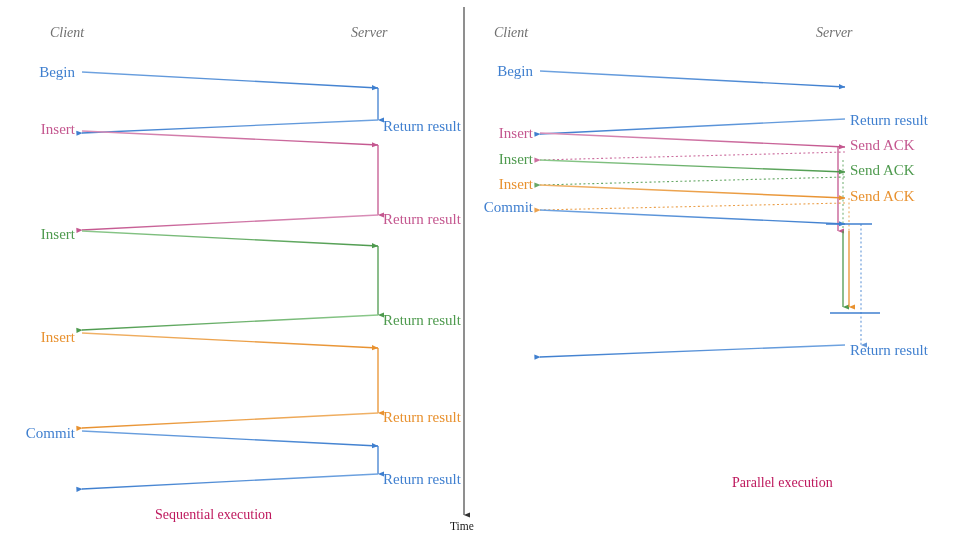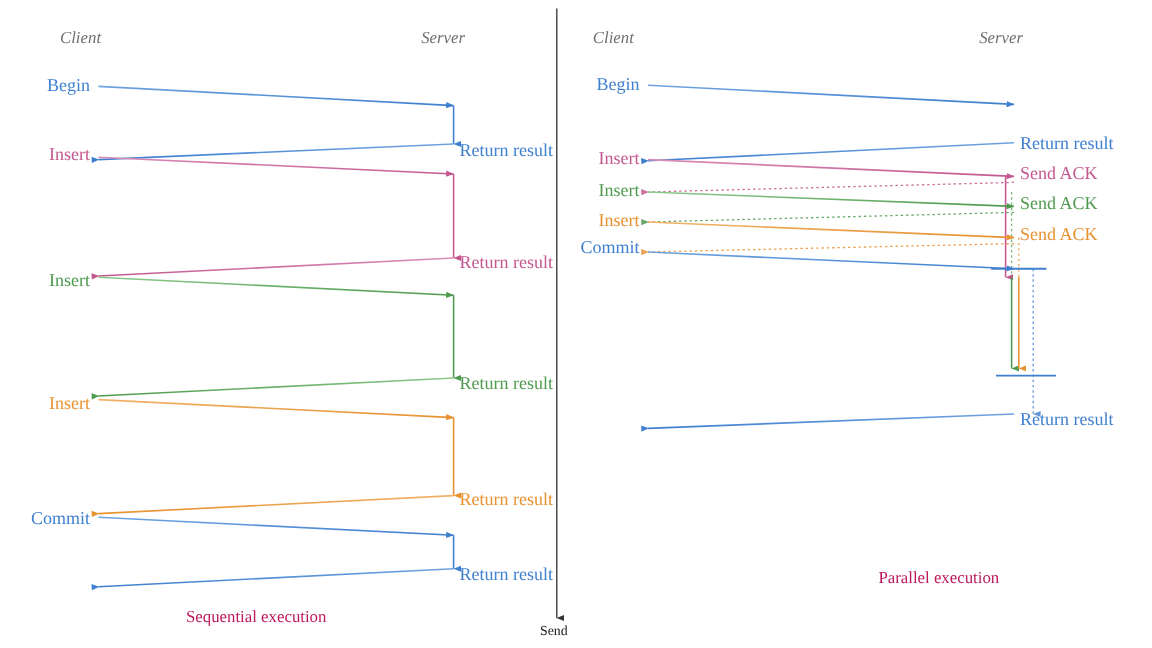--- a/index.html
+++ b/index.html
@@ -165,21 +165,21 @@
     </svg>
 
   <div class="lbl lane-head" style="left:50px;top:26px;">Client</div>
   <div class="lbl lane-head" style="left:351px;top:26px;">Server</div>
 
   <div class="lbl lane-head" style="left:494px;top:26px;">Client</div>
   <div class="lbl lane-head" style="left:816px;top:26px;">Server</div>
 
   <div class="lbl caption" style="left:155px;top:508px;">Sequential execution</div>
   <div class="lbl caption" style="left:687px;top:476px;margin-left:45px;">Parallel execution</div>
-  <div class="lbl time-cap" style="left:450px;top:521px;">Send</div>
+  <div class="lbl time-cap" style="left:450px;top:521px;">Time</div>
 
   <div id="text-layer">
       <div class="lbl r-align" style="left: 75px; top: 65px; color: rgb(63, 127, 207);">Begin</div>
       <div class="lbl r-align" style="left: 75px; top: 122px; color: rgb(196, 87, 143);">Insert</div>
       <div class="lbl r-align" style="left: 75px; top: 227px; color: rgb(78, 154, 78);">Insert</div>
       <div class="lbl r-align" style="left: 75px; top: 330px; color: rgb(232, 145, 47);">Insert</div>
       <div class="lbl r-align" style="left: 75px; top: 426px; color: rgb(63, 127, 207);">Commit</div>
       <div class="lbl" style="left: 383px; top: 119px; color: rgb(63, 127, 207);">Return result</div>
       <div class="lbl" style="left: 383px; top: 212px; color: rgb(196, 87, 143);">Return result</div>
       <div class="lbl" style="left: 383px; top: 313px; color: rgb(78, 154, 78);">Return result</div>

